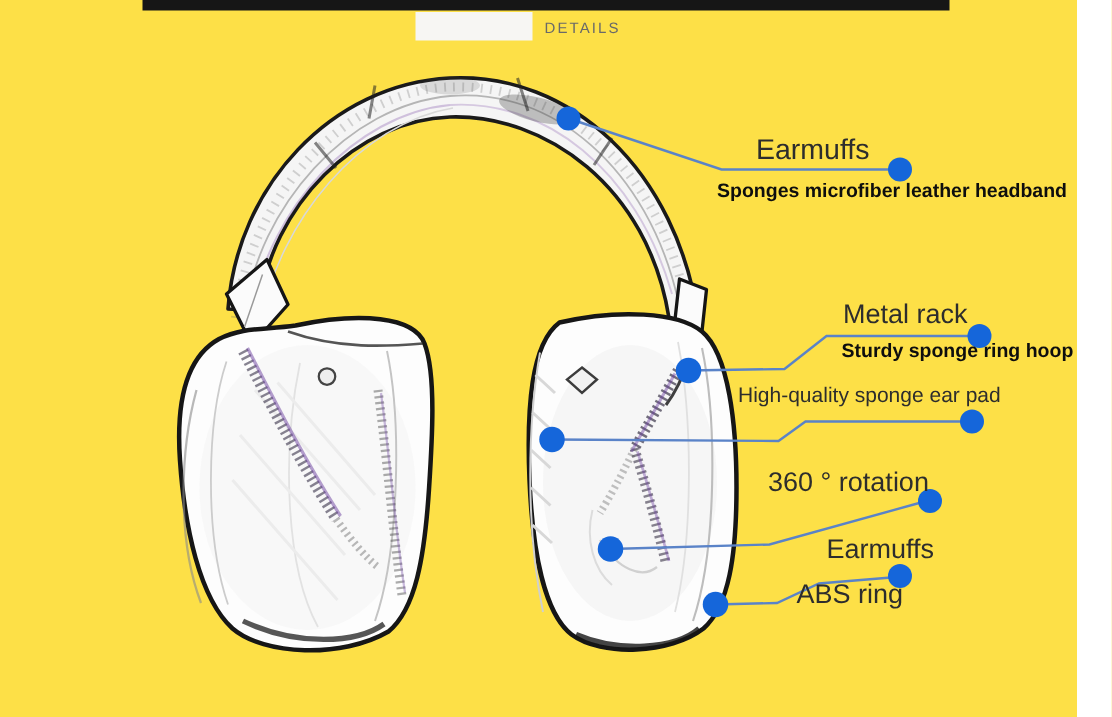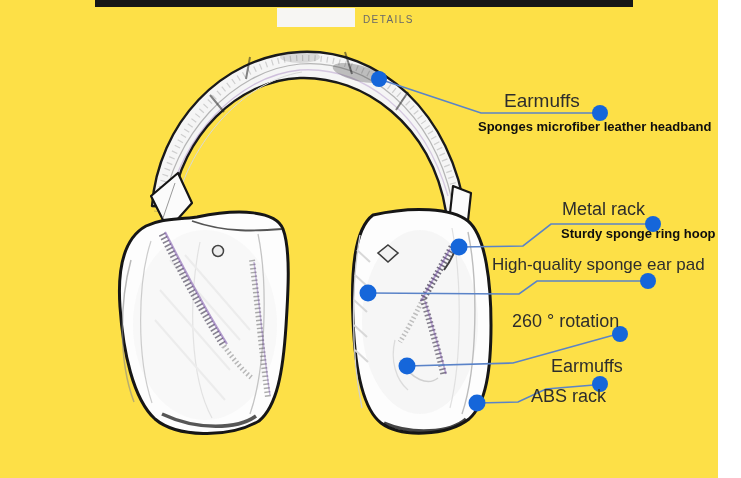--- a/index.html
+++ b/index.html
@@ -22,21 +22,21 @@
     position:absolute;left:363px;top:14px;
     font-size:10px;letter-spacing:1.4px;color:#696969;
   }
   .sketch-svg{position:absolute;left:0;top:0;}
   .lbl{position:absolute;white-space:nowrap;color:#2d2d2d;}
   .lbl.sub{color:#0e0e0e;font-weight:bold;font-size:13px;}
   .t-headband{left:504px;top:90px;font-size:19px;}
   .s-headband{left:478px;top:119px;}
   .t-metal{left:562px;top:199px;font-size:18px;}
   .s-metal{left:561px;top:226px;}
-  .t-pad{left:492px;top:255px;font-size:17px;}
+  .t-pad{left:492px;top:255px;font-size:14px;}
   .t-rot{left:512px;top:311px;font-size:18px;}
   .t-ear{left:551px;top:356px;font-size:18px;}
   .t-abs{left:531px;top:386px;font-size:18px;}
 </style>
 </head>
 <body>
 
 <div class="stage">
 
   <div class="top-bar"></div>
@@ -129,18 +129,18 @@
   </svg>
 
   <div class="lbl t-headband">Earmuffs</div>
   <div class="lbl sub s-headband">Sponges microfiber leather headband</div>
 
   <div class="lbl t-metal">Metal rack</div>
   <div class="lbl sub s-metal">Sturdy sponge ring hoop</div>
 
   <div class="lbl t-pad">High-quality sponge ear pad</div>
 
-  <div class="lbl t-rot">260 ° rotation</div>
+  <div class="lbl t-rot">360 ° rotation</div>
 
   <div class="lbl t-ear">Earmuffs</div>
-  <div class="lbl t-abs">ABS rack</div>
+  <div class="lbl t-abs">ABS ring</div>
 
 </div>
 
 </body></html>

